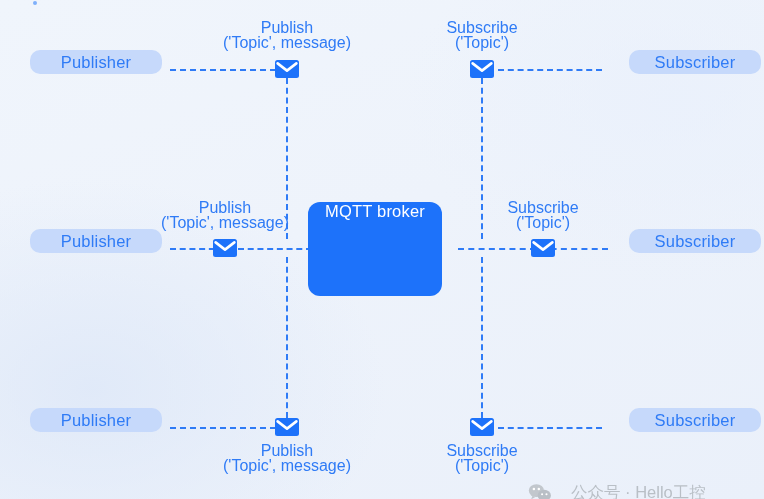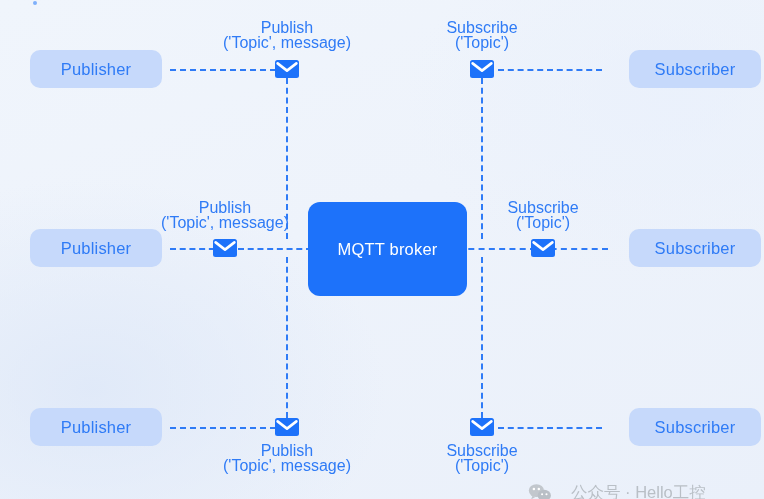--- a/index.html
+++ b/index.html
@@ -22,21 +22,21 @@
     background:
       radial-gradient(ellipse 420px 300px at 12% 78%, rgba(222,232,248,0.85) 0%, rgba(238,243,251,0) 70%),
       radial-gradient(ellipse 380px 260px at 88% 20%, rgba(233,240,252,0.7) 0%, rgba(238,243,251,0) 70%),
       linear-gradient(160deg, #f0f5fc 0%, #eef3fb 45%, #eaf0fa 100%);
     overflow: hidden;
   }
 
   
   .pill {
     position: absolute;
-    height: 38px;
+    height: 24px;
     width: 132px;
     border-radius: 10px;
     background: #c6d9fb;
     display: flex;
     align-items: center;
     justify-content: center;
     color: #2f7bf6;
     font-size: 16.5px;
     letter-spacing: 0.2px;
     white-space: nowrap;
@@ -46,26 +46,26 @@
   .pill.subscriber { left: 606px; margin-left: 23px; }
   .row1 { top: 50px; }
   .row2 { top: 229px; }
   .row3 { top: 408px; }
 
   
   .broker {
     position: absolute;
     left: 308px;
     top: 202px;
-    width: 159px;
+    width: 134px;
     height: 94px;
     border-radius: 12px;
     background: #1d72fa;
     display: flex;
-    align-items: center;
+    align-items: flex-start;
     justify-content: center;
     color: #ffffff;
     font-size: 16.5px;
     letter-spacing: 0.2px;
     white-space: nowrap;
     user-select: none;
     z-index: 5;
   }
 
   

